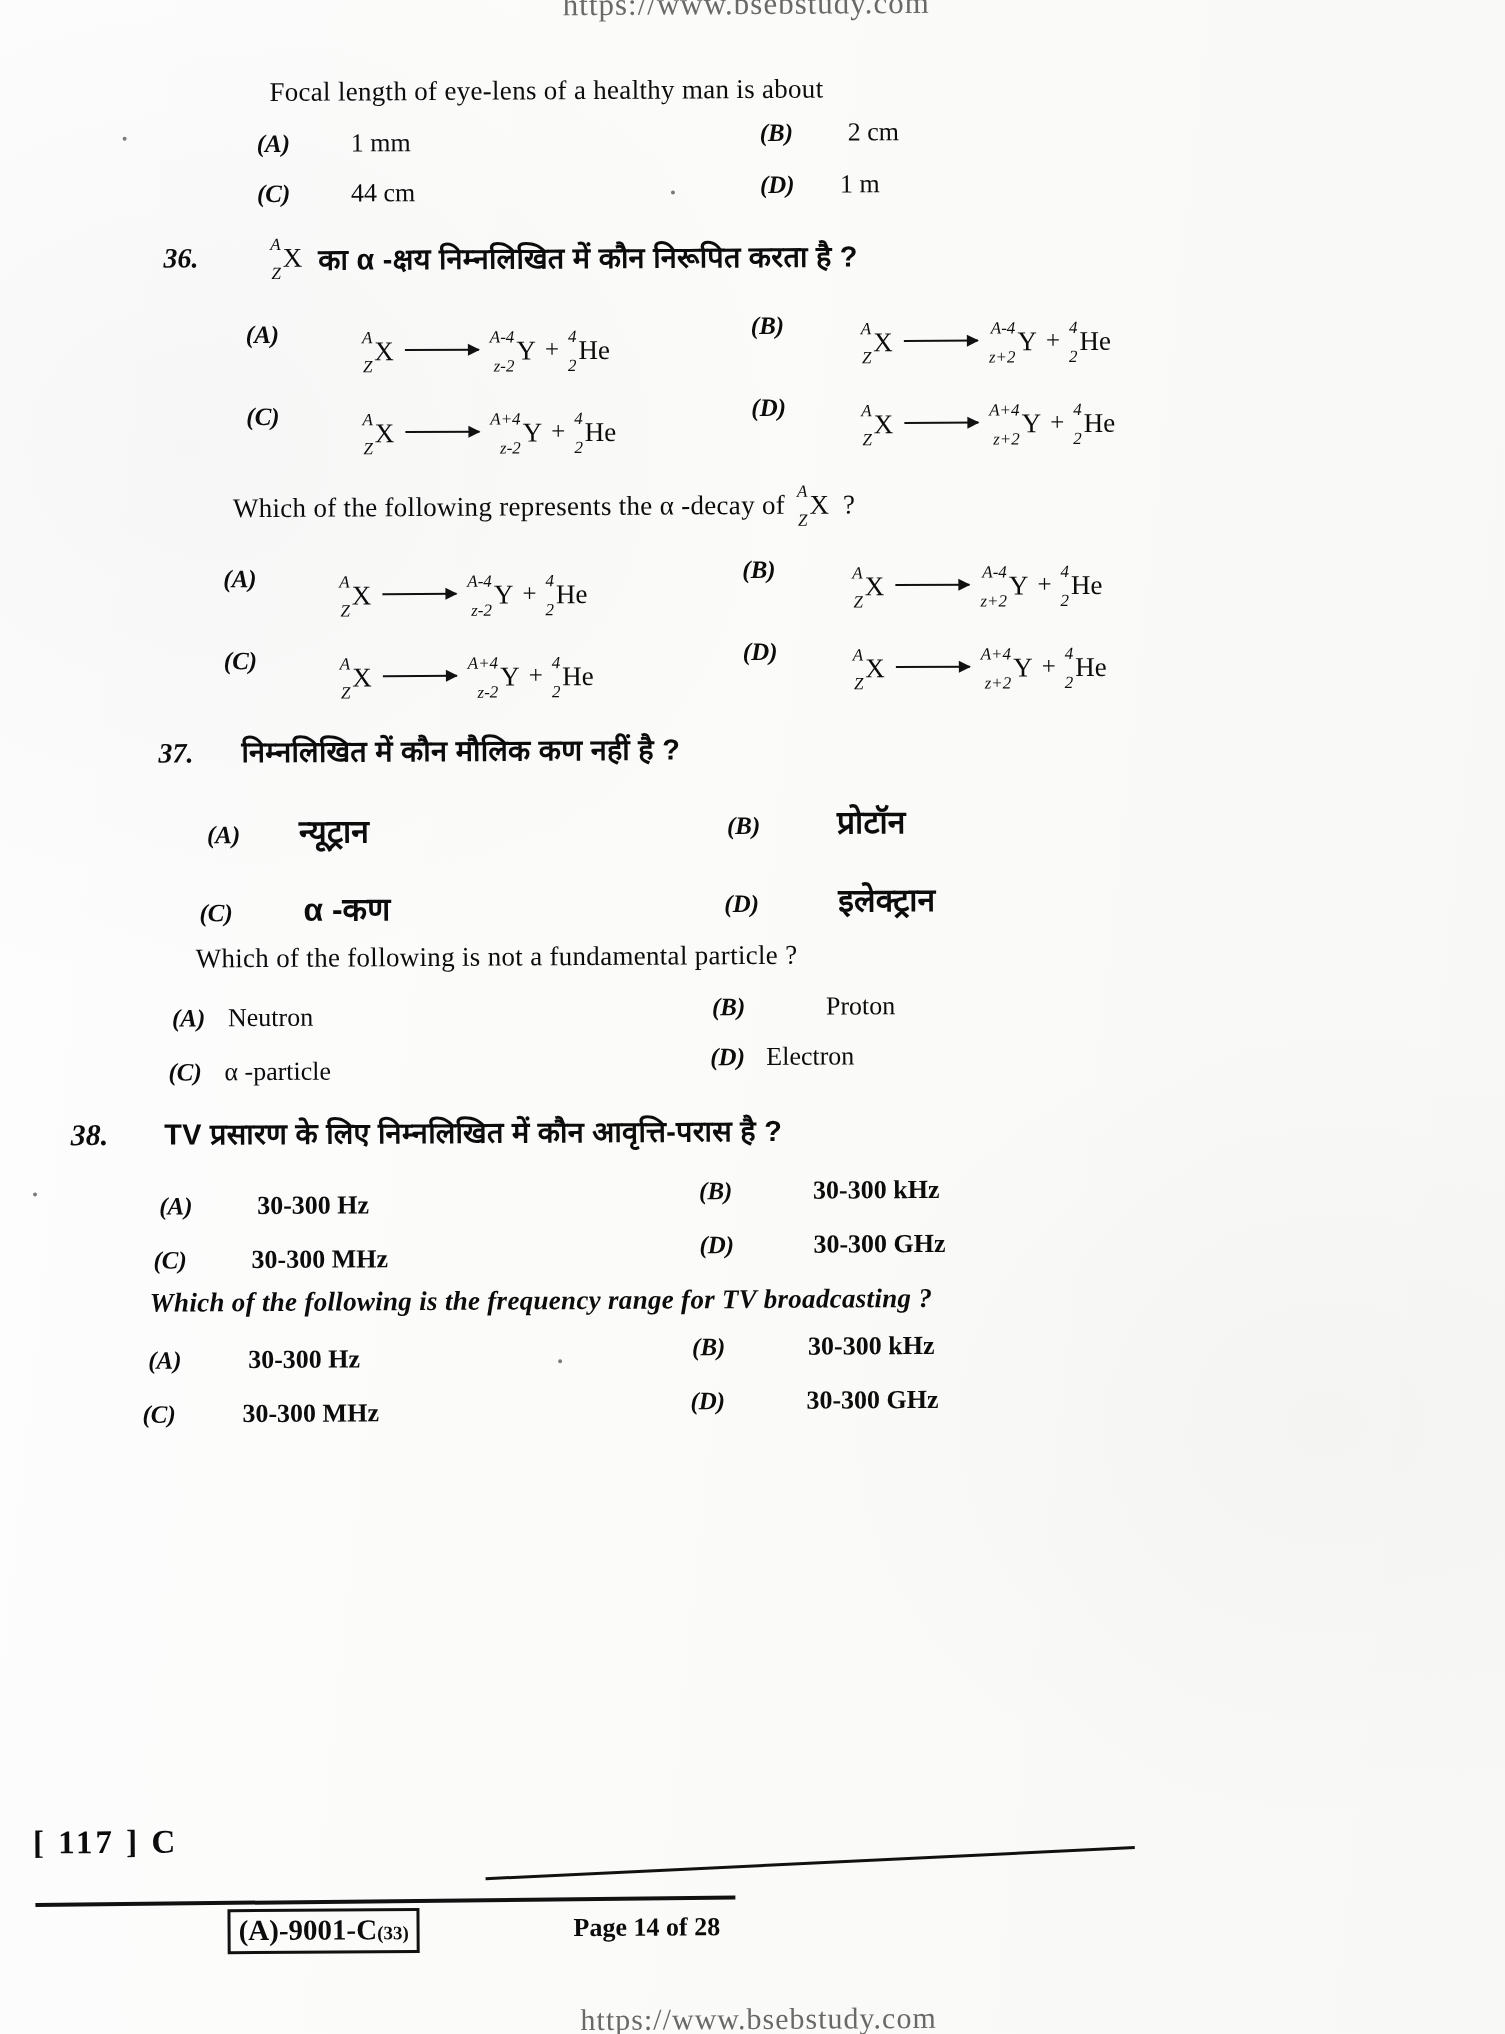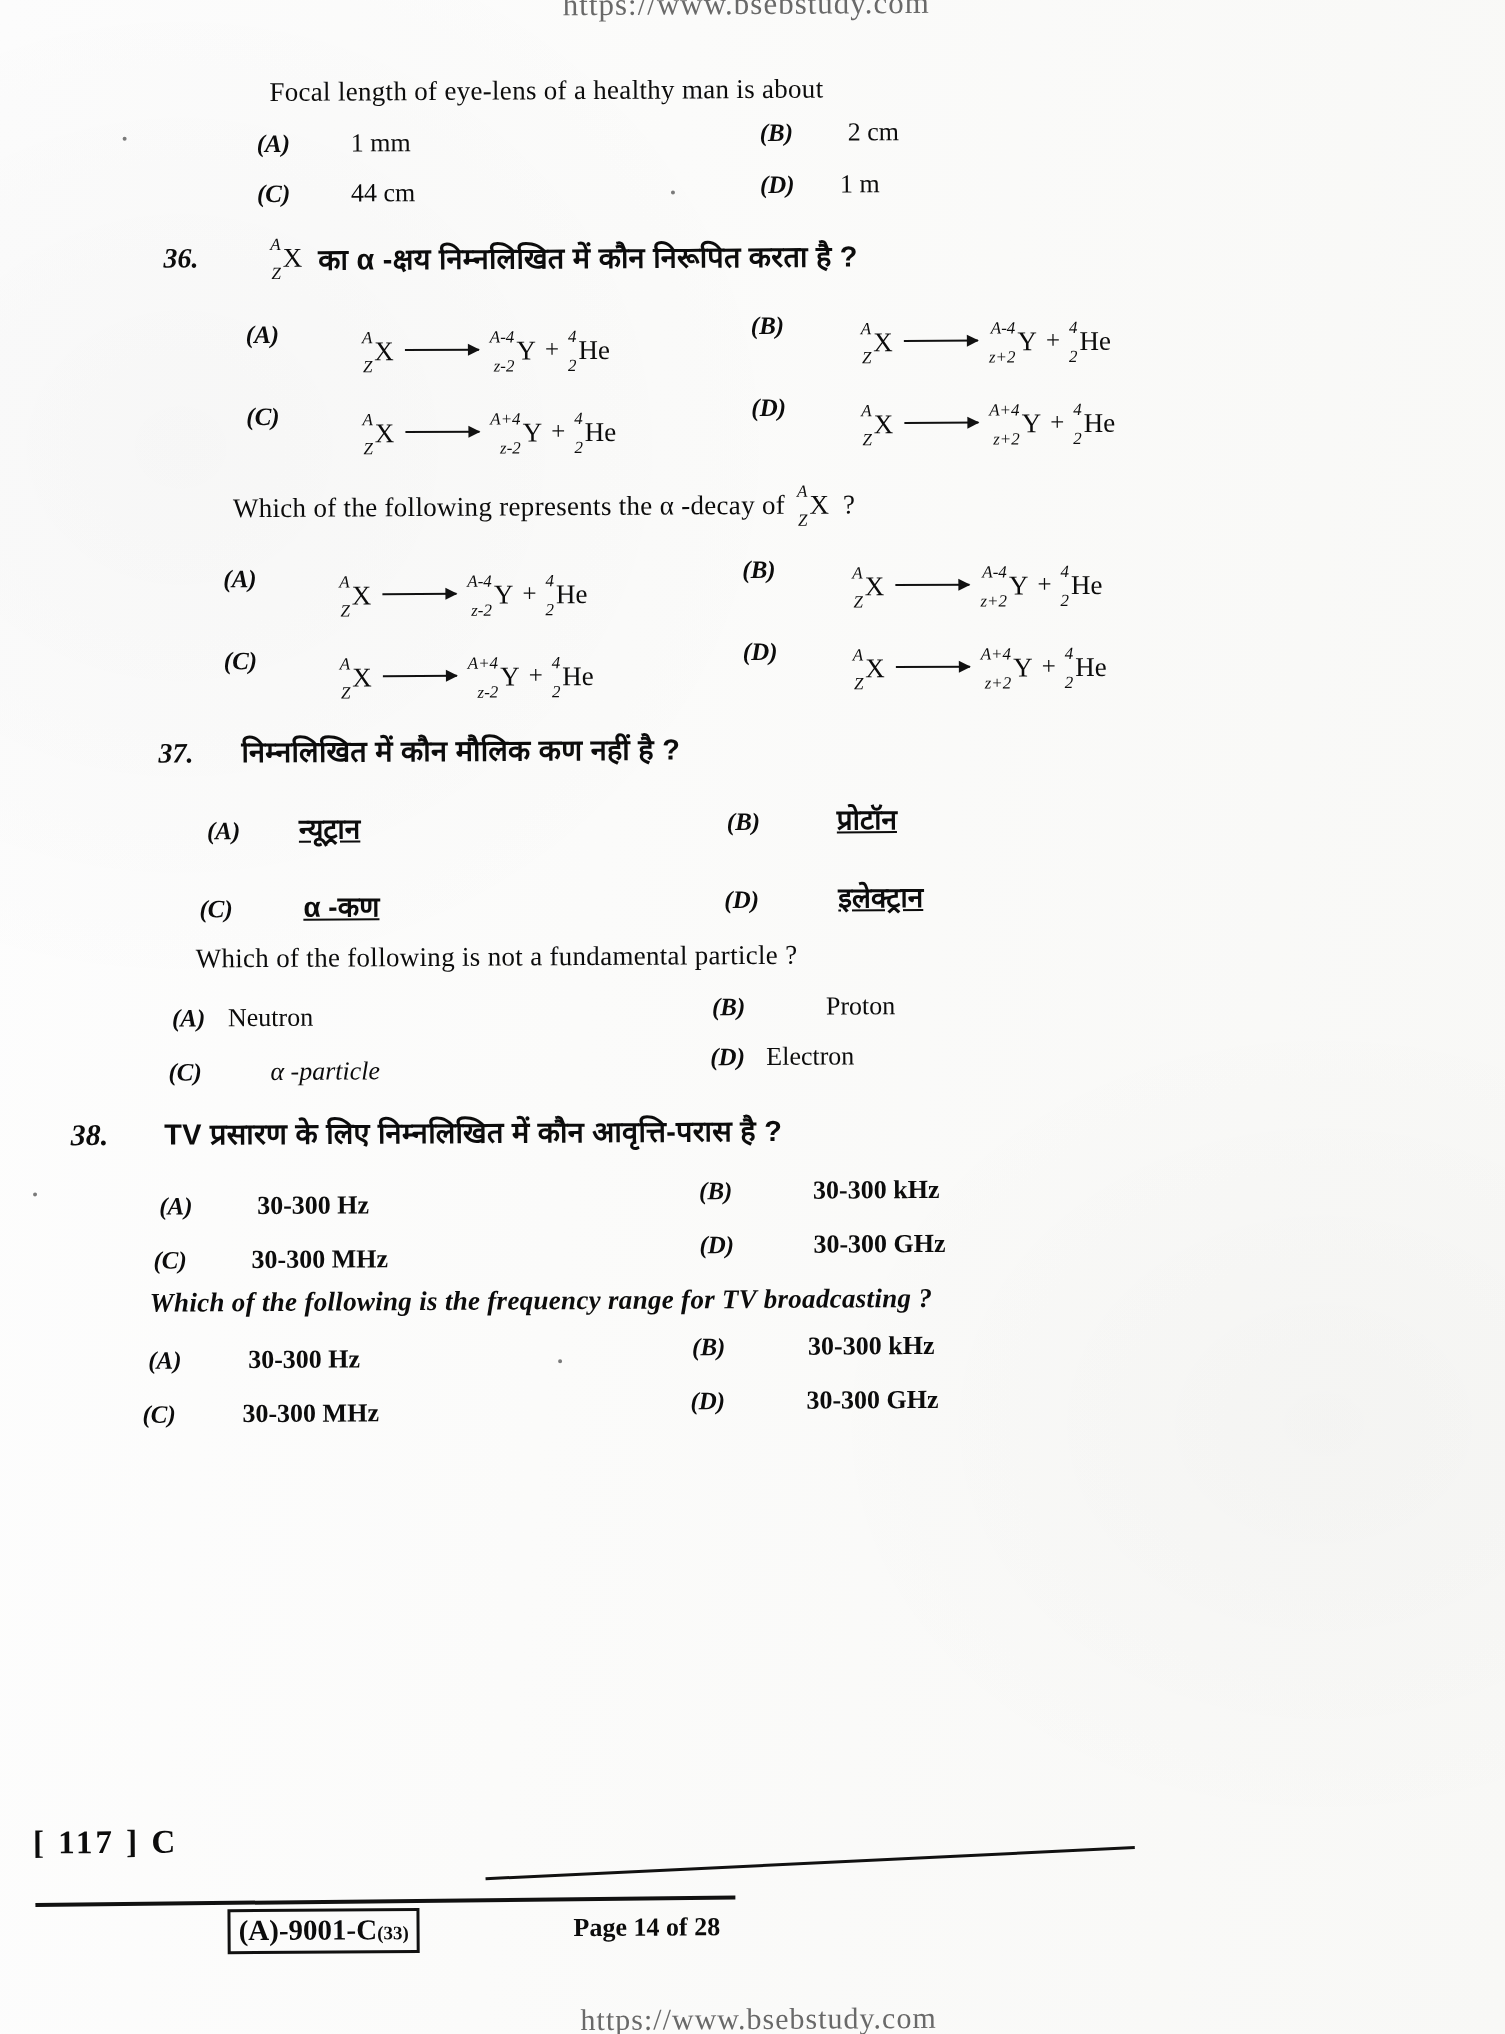--- a/index.html
+++ b/index.html
@@ -60,21 +60,21 @@
   .opt{
     position:absolute;
     display:flex;align-items:baseline;
   }
   .lbl{
     font-size:25px;font-style:italic;font-weight:600;
     font-family:"Liberation Serif",serif;
     min-width:56px;
   }
   .val-en{font-size:26px;font-family:"Liberation Serif",serif;}
-  .val-hi{font-size:28px;font-family:"Liberation Sans",sans-serif;font-weight:700;text-decoration:underline;}
+  .val-hi{font-size:32px;font-family:"Liberation Sans",sans-serif;font-weight:700;}
 
   
   .eq{display:flex;align-items:center;font-family:"Liberation Serif",serif;}
   .nuc{
     display:inline-flex;align-items:center;
     margin:0 2px;
   }
   .pre{
     display:inline-flex;flex-direction:column;
     align-items:flex-end;
@@ -445,21 +445,21 @@
   <div class="opt" style="left:172px;top:1000px;">
     <span class="lbl">(A)</span>
     <span class="val-en" style="">Neutron</span>
   </div>
   <div class="opt" style="left:712px;top:992px;">
     <span class="lbl">(B)</span>
     <span class="val-en" style="margin-left:58px;">Proton</span>
   </div>
   <div class="opt" style="left:168px;top:1054px;">
     <span class="lbl">(C)</span>
-    <span class="val-en" style="margin-left:46px;font-style:italic;">α -particle</span>
+    <span class="val-en" style="">α -particle</span>
   </div>
   <div class="opt" style="left:710px;top:1042px;">
     <span class="lbl">(D)</span>
     <span class="val-en" style="">Electron</span>
   </div>
 
   <div class="qrow" style="left:70px;top:1110px;align-items:baseline;">
     <div class="qnum" style="font-size:30px;">38.</div>
     <div class="stem-hi" style="margin-left:56px;">TV प्रसारण के लिए निम्नलिखित में कौन आवृत्ति-परास है  ?</div>
   </div>

